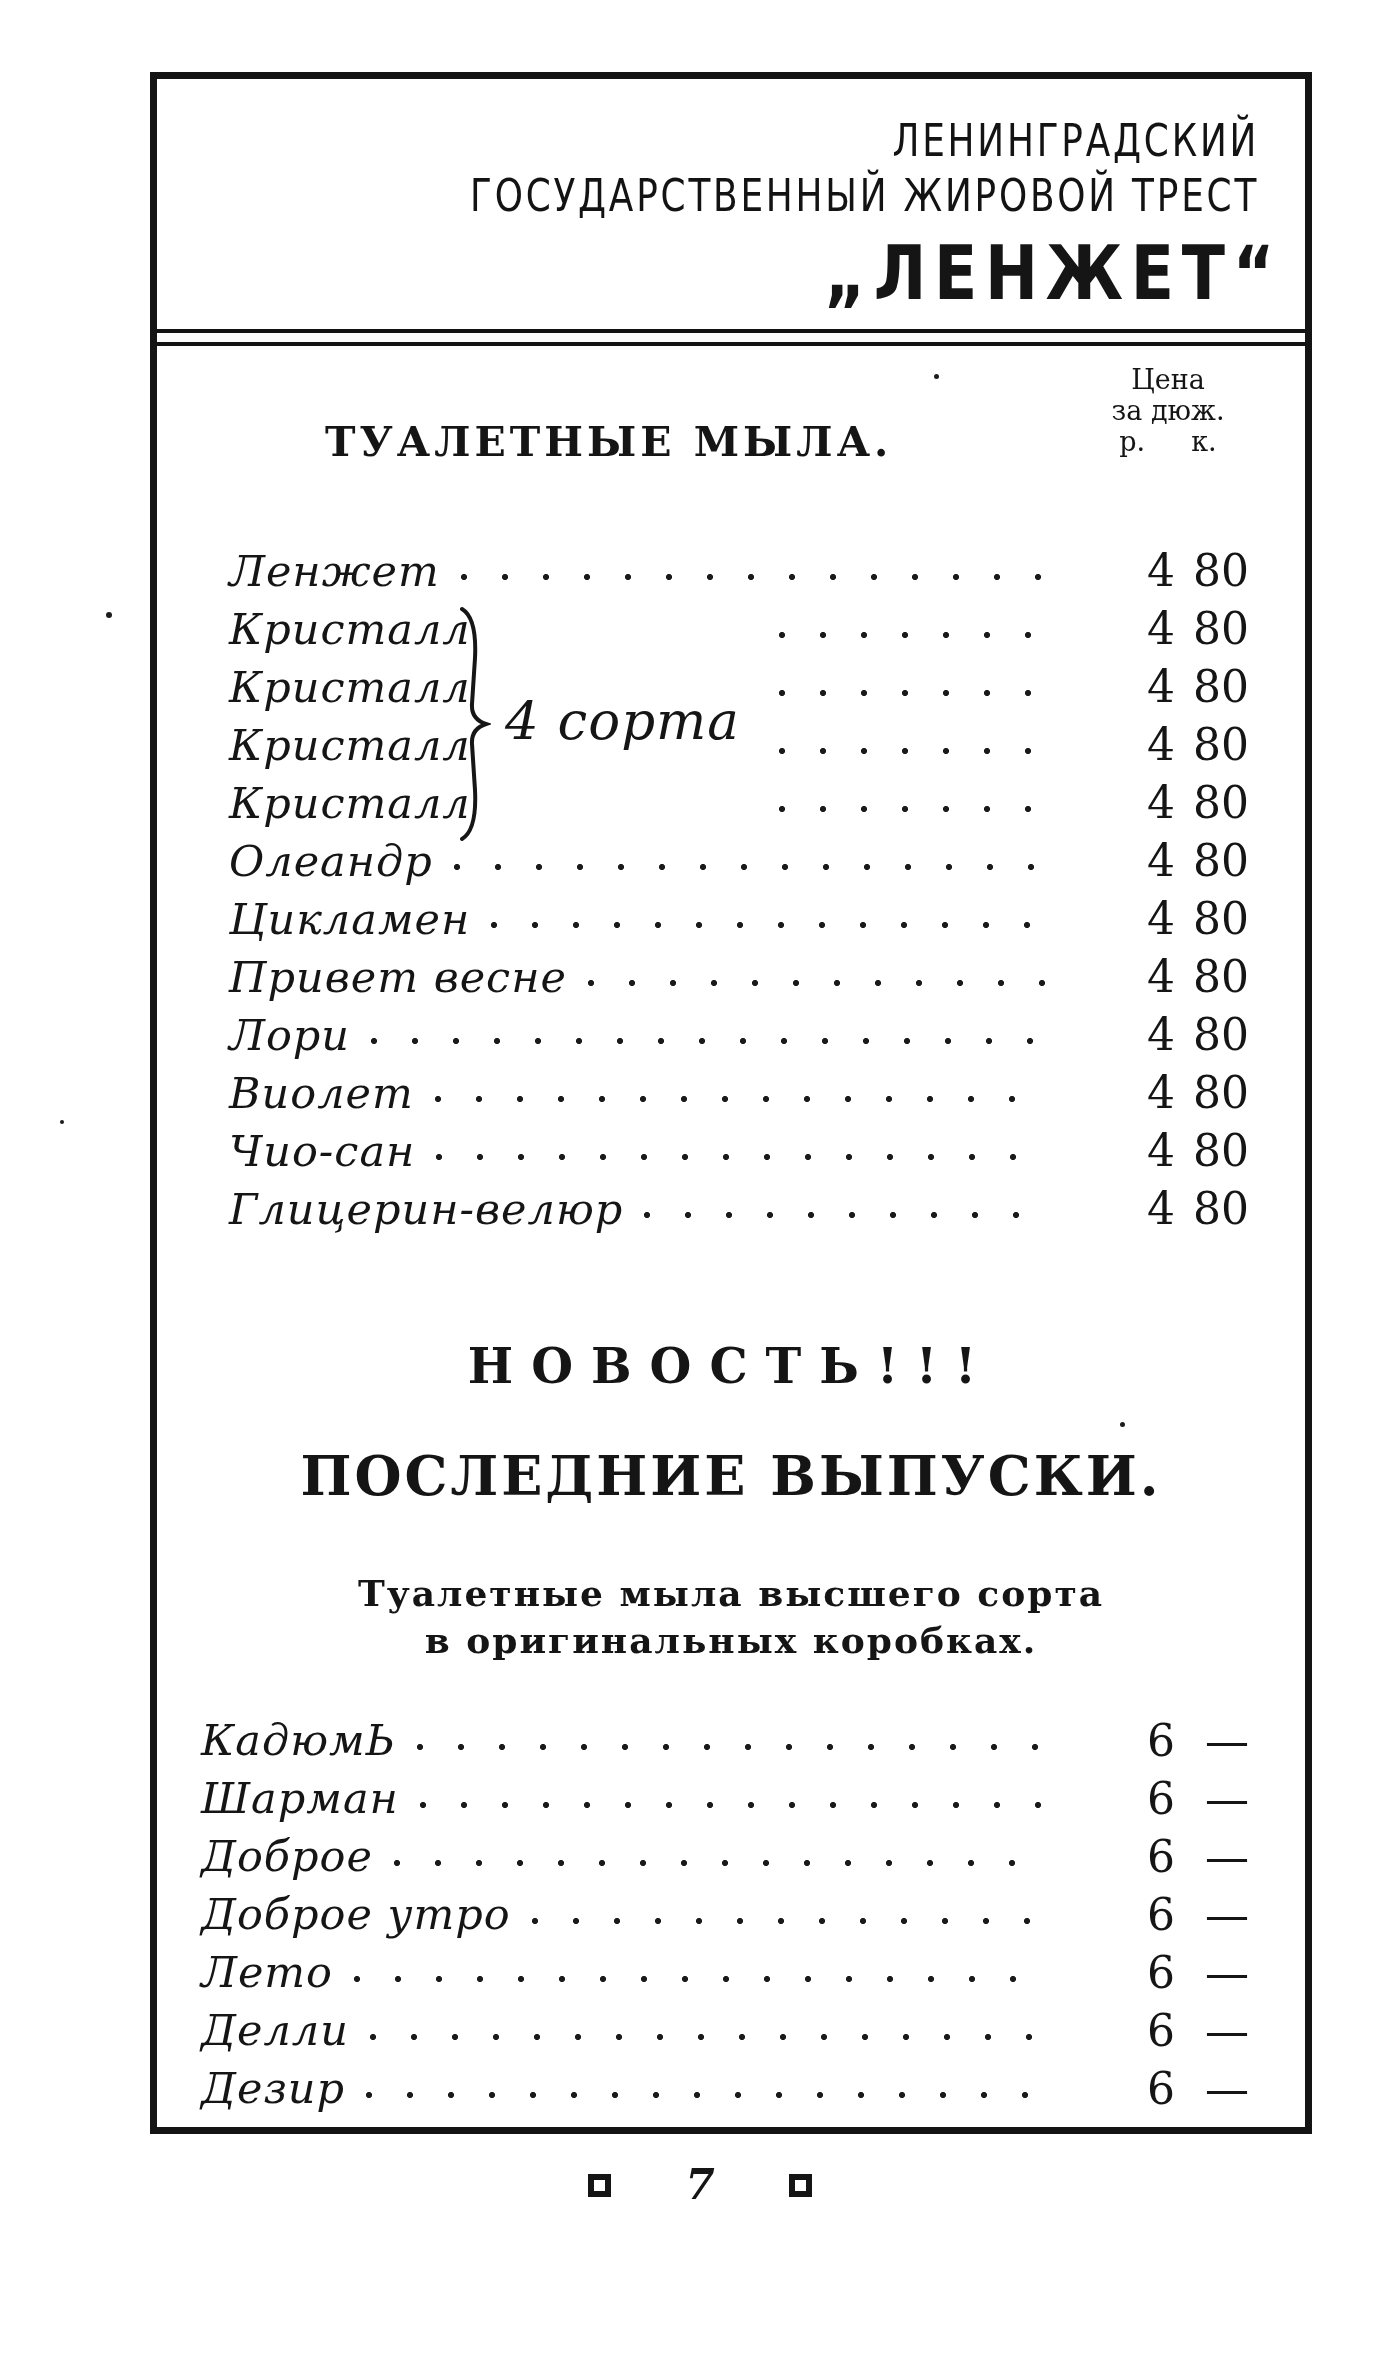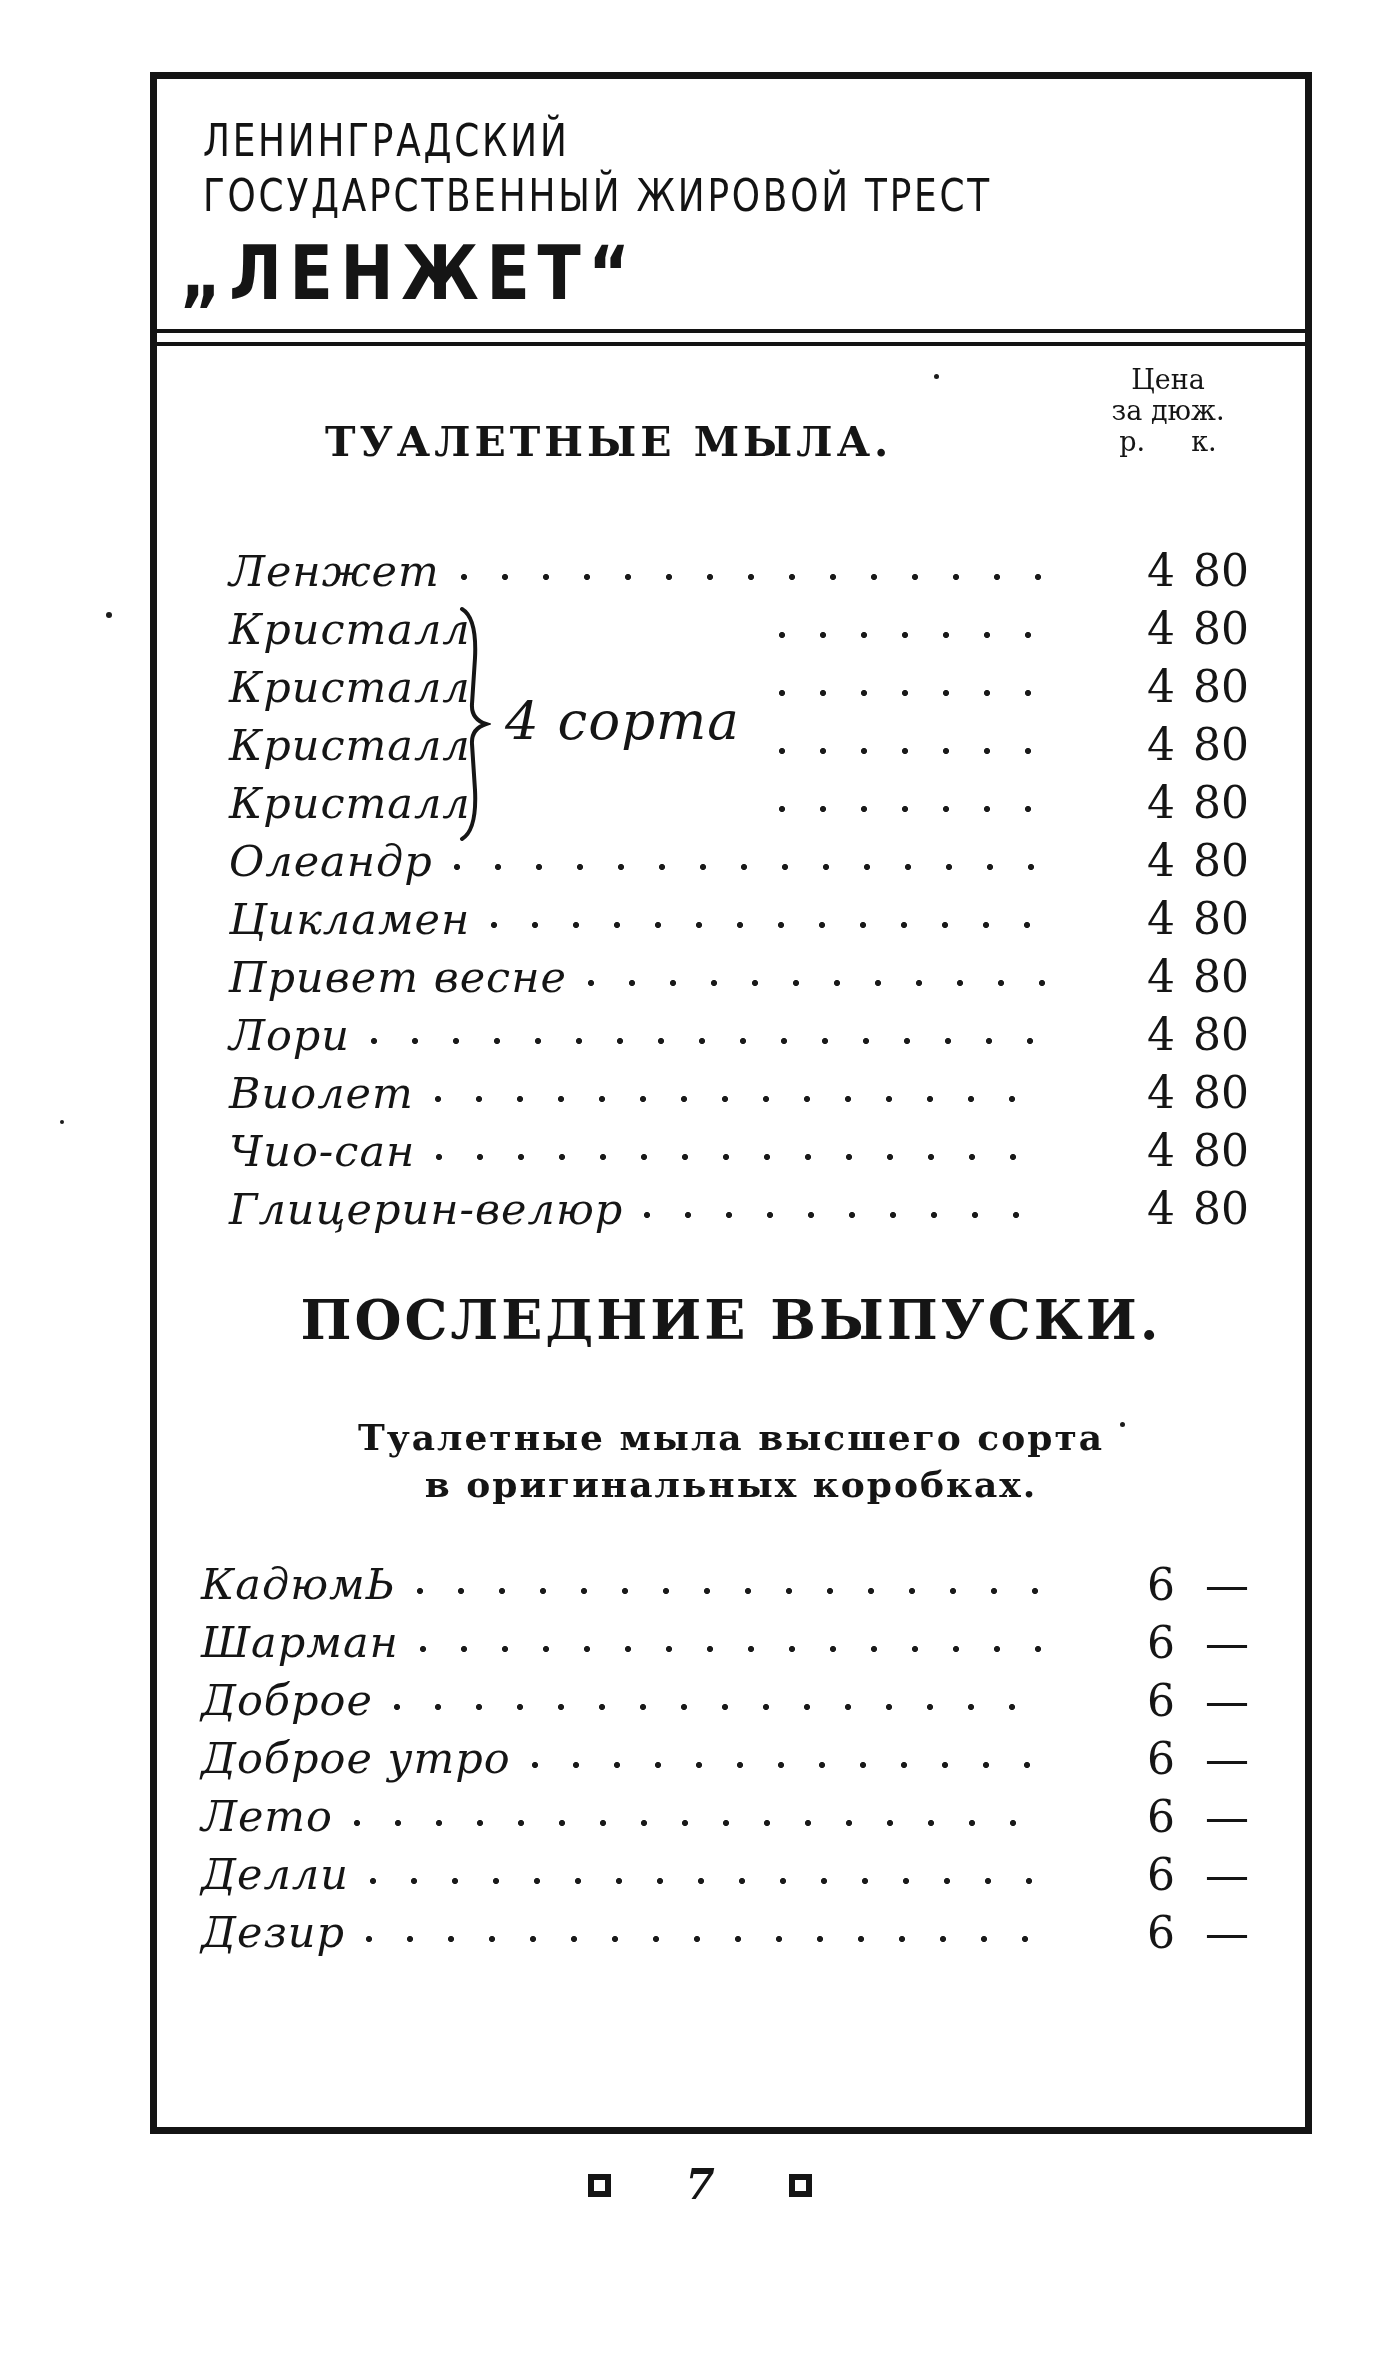--- a/index.html
+++ b/index.html
@@ -9,21 +9,21 @@
     font-family:"DejaVu Serif","Liberation Serif",serif;
     color:#151515; overflow:hidden;
   }
 
   .frame {
     position:absolute; left:150px; top:72px; width:1162px; height:2062px;
     border:7px solid #141414; background:#fff;
   }
 
   
-  .head-block { padding-top:42px; text-align:left; }
+  .head-block { padding-top:42px; text-align:right; }
   .hdr-line {
     font-family:"DejaVu Sans","Liberation Sans",sans-serif;
     font-size:39px; letter-spacing:3px; line-height:1.0;
     transform:scale(0.92,1.12); transform-origin:center;
     display:block; white-space:nowrap; color:#131313;
   }
   .hdr-line + .hdr-line { margin-top:16px; }
   .brand {
     display:block; margin-top:26px;
     font-family:"DejaVu Sans","Liberation Sans",sans-serif;
@@ -198,20 +198,21 @@
       <span class="kop">80</span>
     </div>
 
     <svg class="brace-svg" width="34" height="236" viewBox="0 0 34 236">
       <path d="M5,3 Q20,12 18,52 L15,98 Q14,113 29,118 Q14,123 15,138 L18,184 Q20,224 5,233" fill="none" stroke="#161616" stroke-width="4" stroke-linecap="round"></path>
     </svg>
     <span class="group-label">4 сорта</span>
   </div>
 
   <div class="news-block">
+    <div class="news-head1">НОВОСТЬ!!!</div>
     <div class="news-head2">ПОСЛЕДНИЕ ВЫПУСКИ.</div>
     <div class="news-sub">
       <div>Туалетные мыла высшего сорта</div>
       <div>в оригинальных коробках.</div>
     </div>
   </div>
 
   <div class="price-table table2">
     <div class="row">
       <span class="item-name">КадюмЬ</span>

